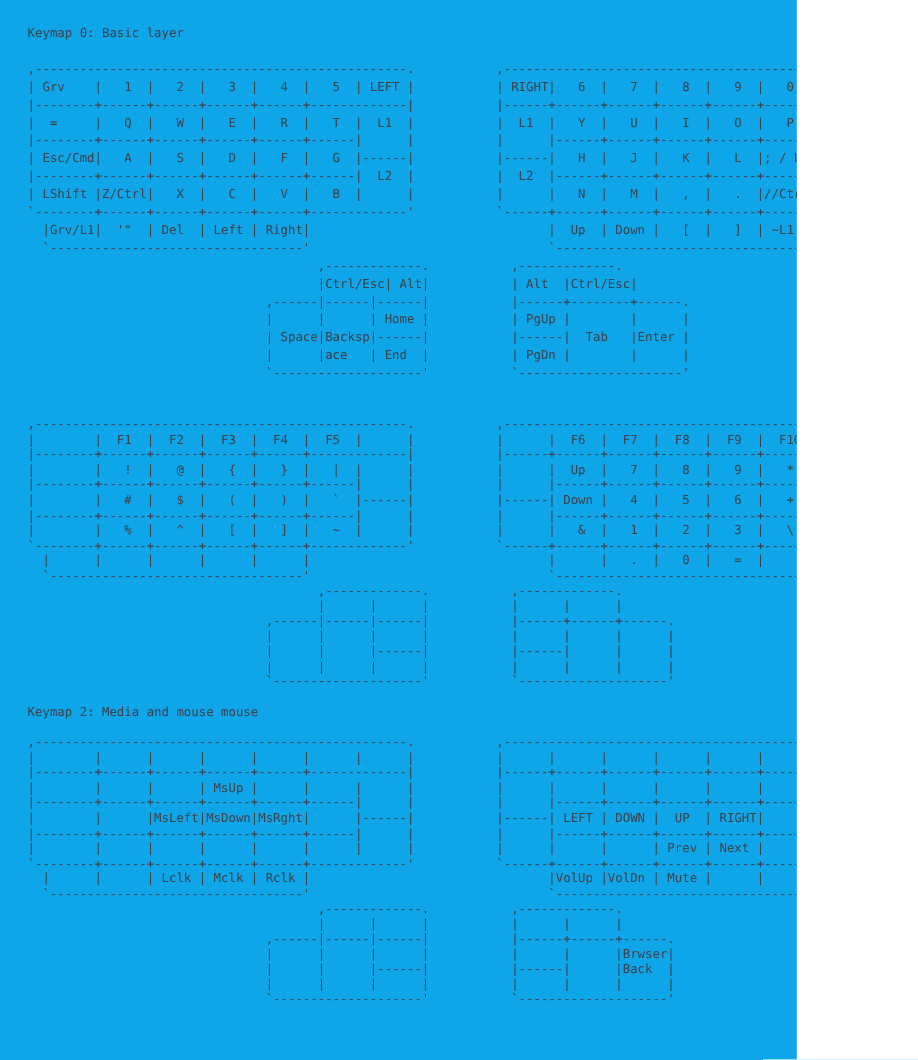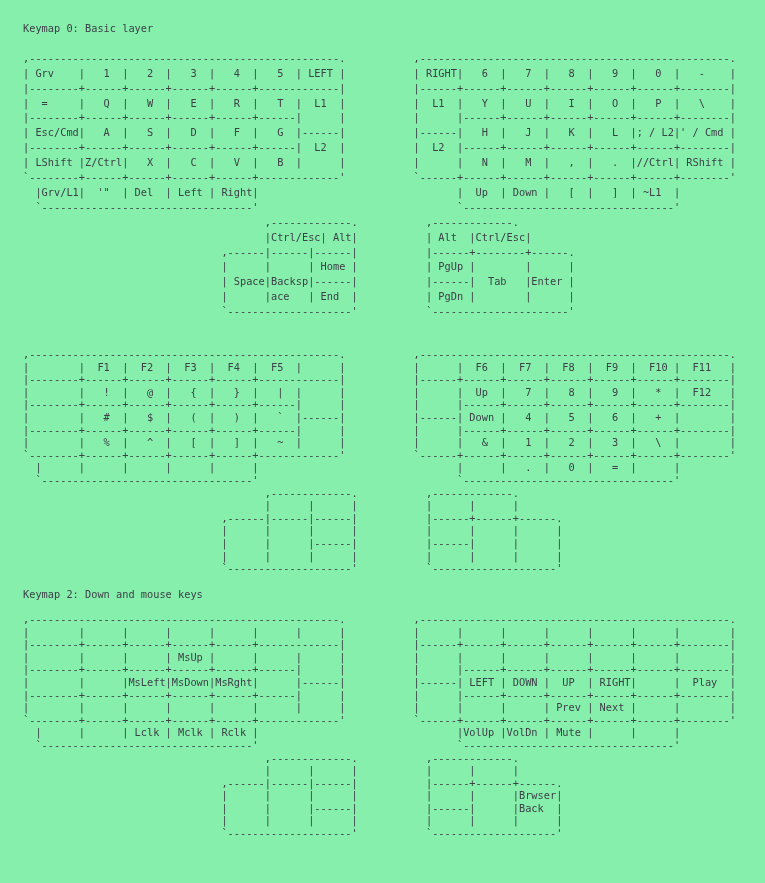--- a/index.html
+++ b/index.html
@@ -1,26 +1,26 @@
 <!DOCTYPE html>
 <html><head>
 <meta charset="utf-8">
 <style>
   html, body {
     margin: 0;
     padding: 0;
     background: #ffffff;
   }
   .doc {
-    width: 765px;
+    width: 664px;
     height: 883px;
     box-sizing: border-box;
     padding: 21px 0 0 23px;
     overflow: hidden;
-    background: #86efac;
+    background: #0ea5e9;
   }
   .keymap-block {
     font-family: "DejaVu Sans Mono", "Liberation Mono", monospace;
     color: #3d4148;
   }
   .keymap-title {
     font-size: 10.3px;
     font-weight: normal;
     white-space: pre;
   }
@@ -79,21 +79,21 @@
                                        ,-------------.           ,-------------.
                                        |      |      |           |      |      |
                                 ,------|------|------|           |------+------+------.
                                 |      |      |      |           |      |      |      |
                                 |      |      |------|           |------|      |      |
                                 |      |      |      |           |      |      |      |
                                 `--------------------'           `--------------------'</pre>
   </section>
 
   <section class="keymap-block pitch-b block-2">
-    <div class="keymap-title">Keymap 2: Down and mouse keys</div>
+    <div class="keymap-title">Keymap 2: Media and mouse mouse</div>
     <pre class="keymap-art">,--------------------------------------------------.           ,--------------------------------------------------.
 |        |      |      |      |      |      |      |           |      |      |      |      |      |      |        |
 |--------+------+------+------+------+-------------|           |------+------+------+------+------+------+--------|
 |        |      |      | MsUp |      |      |      |           |      |      |      |      |      |      |        |
 |--------+------+------+------+------+------|      |           |      |------+------+------+------+------+--------|
 |        |      |MsLeft|MsDown|MsRght|      |------|           |------| LEFT | DOWN |  UP  | RIGHT|      |  Play  |
 |--------+------+------+------+------+------|      |           |      |------+------+------+------+------+--------|
 |        |      |      |      |      |      |      |           |      |      |      | Prev | Next |      |        |
 `--------+------+------+------+------+-------------'           `------+------+------+------+------+------+--------'
   |      |      | Lclk | Mclk | Rclk |                                |VolUp |VolDn | Mute |      |      |

